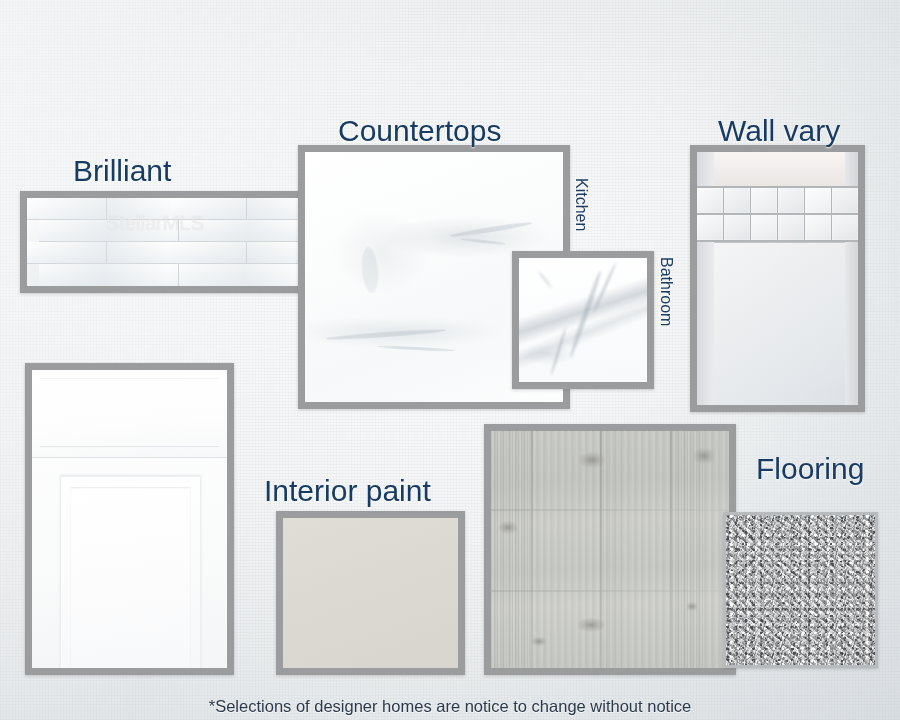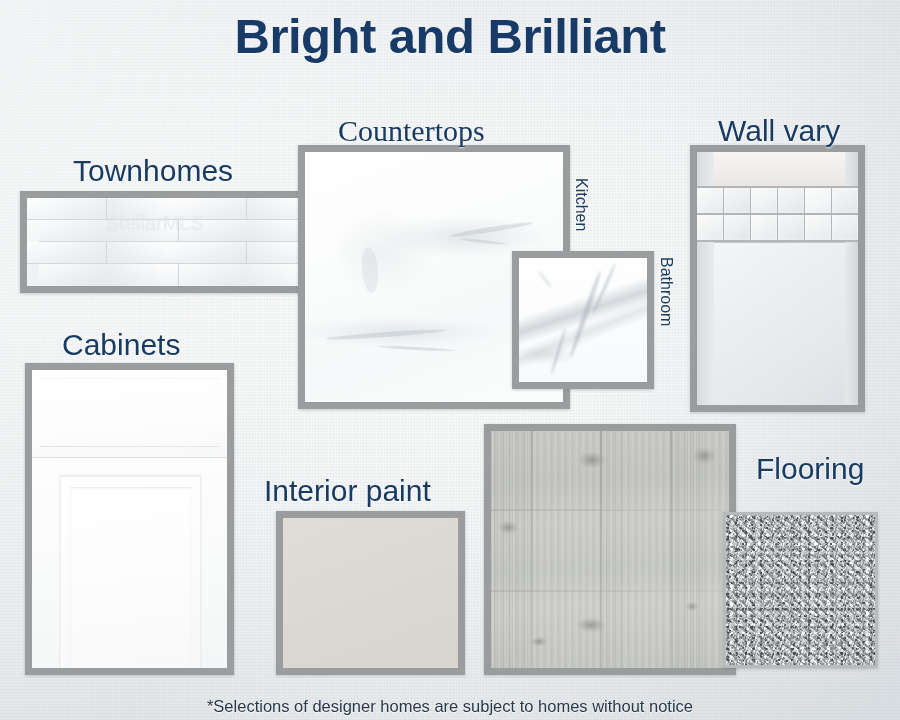--- a/index.html
+++ b/index.html
@@ -335,23 +335,22 @@
     color: #2b3a4a;
     line-height: 21px;
     text-shadow: 0 1px 1px rgba(255,255,255,0.85);
   }
 </style>
 </head>
 <body>
 
 <div id="board">
 
-  <div id="title">Bright and Brilliant</div>
-
-  <div class="swatch-label" style="left:73px; top:154px;">Townhomes</div>
+
+  <div class="swatch-label" style="left:73px; top:154px;">Brilliant</div>
   <div class="frame" id="backsplash">
     <div class="fill subway">
       <div class="row">
         <span class="tile"></span>
           <span class="tile"></span>
           <span class="tile"></span>
       </div>
       <div class="row">
         <span class="tile"></span>
           <span class="tile"></span>
@@ -362,21 +361,21 @@
           <span class="tile"></span>
       </div>
       <div class="row">
         <span class="tile"></span>
           <span class="tile"></span>
       </div>
       <div class="sheen"></div>
     </div>
   </div>
 
-  <div class="swatch-label" style="left:338px; top:114px;font-family:Liberation Serif, serif;">Countertops</div>
+  <div class="swatch-label" style="left:338px; top:114px;">Countertops</div>
 
   <div class="frame" id="counter-kitchen">
     <div class="fill quartz">
       <div class="vein" style="left:56%; top:30%; width:84px; height:5px; transform:rotate(-9deg);"></div>
       <div class="vein" style="left:60%; top:35%; width:46px; height:3px; transform:rotate(6deg);"></div>
       <div class="vein" style="left:8%;  top:72%; width:120px; height:5px; transform:rotate(-4deg);"></div>
       <div class="vein" style="left:28%; top:78%; width:78px; height:3px; transform:rotate(3deg);"></div>
       <div class="vein" style="left:22%; top:38%; width:16px; height:46px; transform:rotate(-5deg); opacity:.5;"></div>
     </div>
   </div>
@@ -411,21 +410,20 @@
           <span class="m"></span>
         <span class="m"></span>
           <span class="m"></span>
           <span class="m"></span>
       </div>
       <div class="wt-panel"></div>
     </div>
   </div>
   <div id="wt-watermark">StellarMLS</div>
 
-  <div class="swatch-label" style="left:62px; top:328px;">Cabinets</div>
   <div class="frame" id="cabinets">
     <div class="fill cab">
       <div class="drawer">
         <div class="dinner"></div>
       </div>
       <div class="door">
         <div class="rail"></div>
         <div class="panel"></div>
       </div>
     </div>
@@ -456,16 +454,16 @@
   </div>
 
   <div class="swatch-label" style="left:756px; top:452px;">Flooring</div>
   <div class="frame" id="carpet">
     <div class="fill carpetfill">
       <div class="spk"></div>
     </div>
   </div>
 
   <div id="footer">
-    <div>*Selections of designer homes are subject to homes without notice</div>
+    <div>*Selections of designer homes are notice to change without notice</div>
   </div>
 
 </div>
 
 </body></html>

